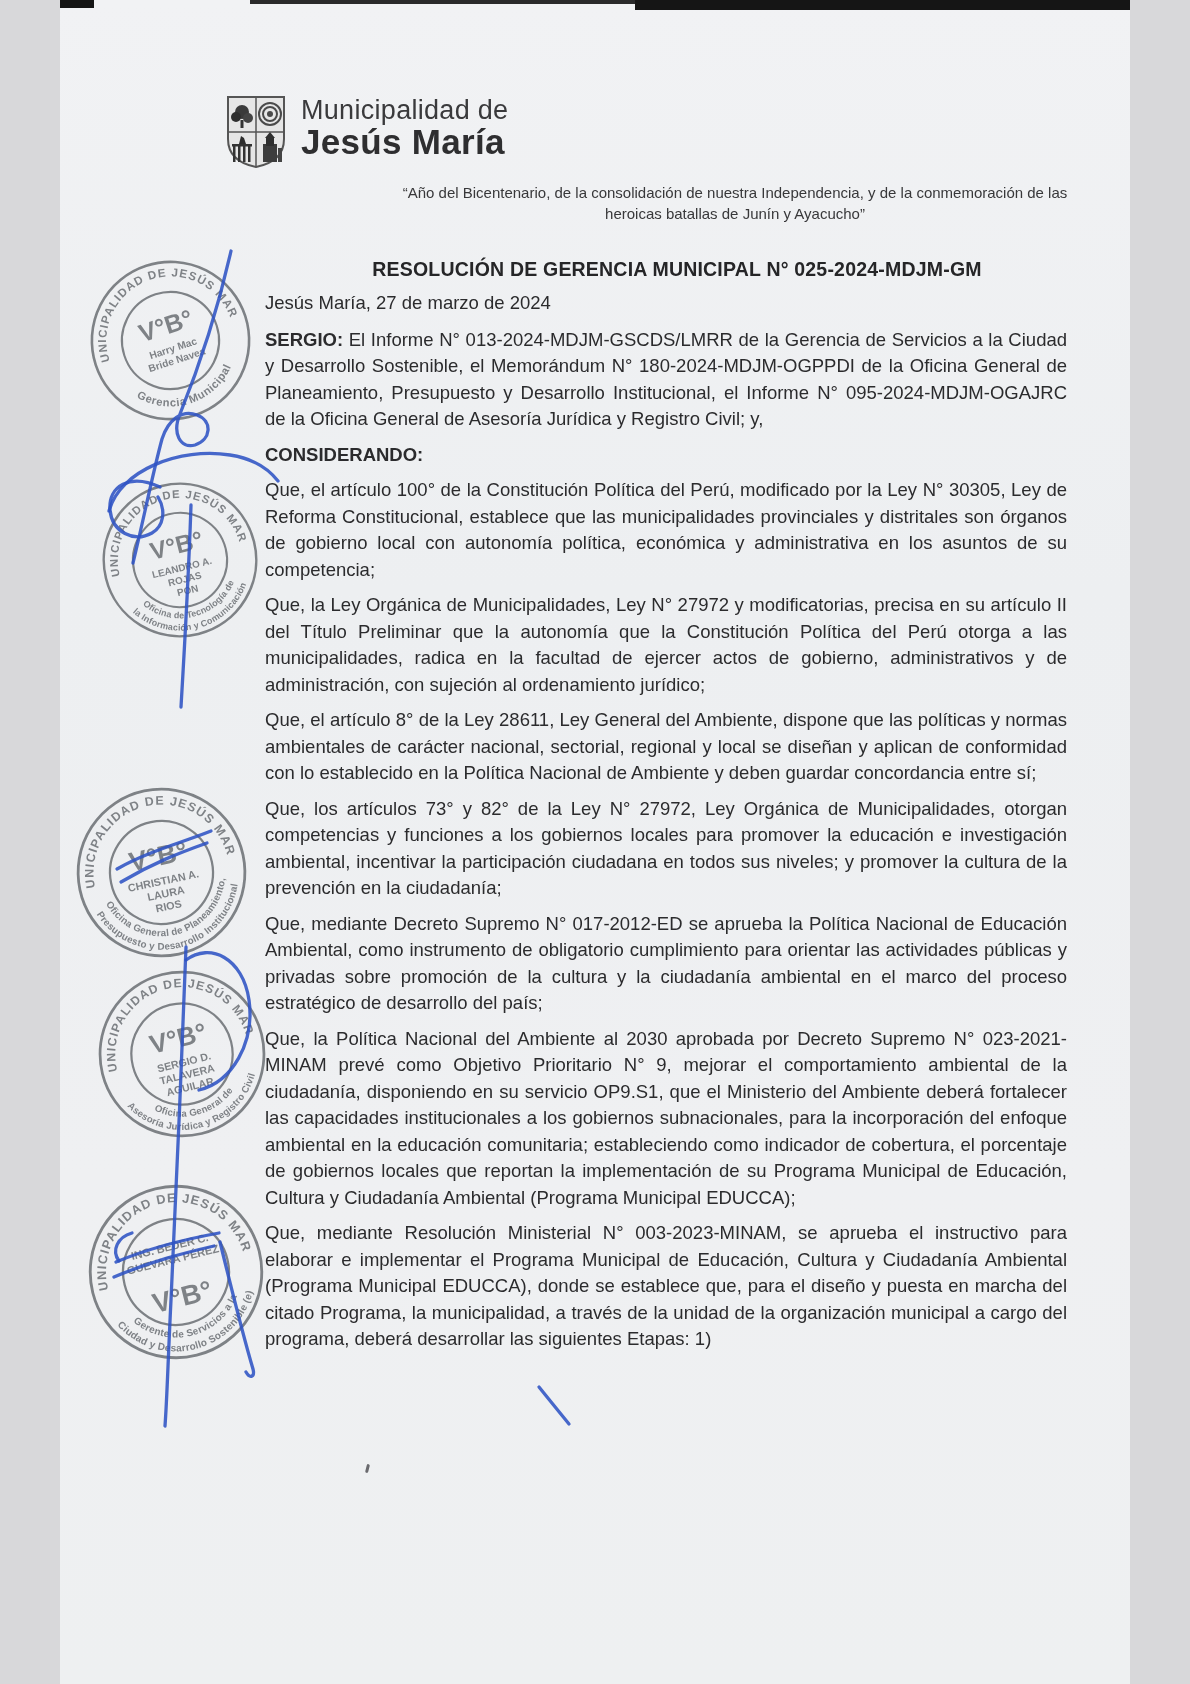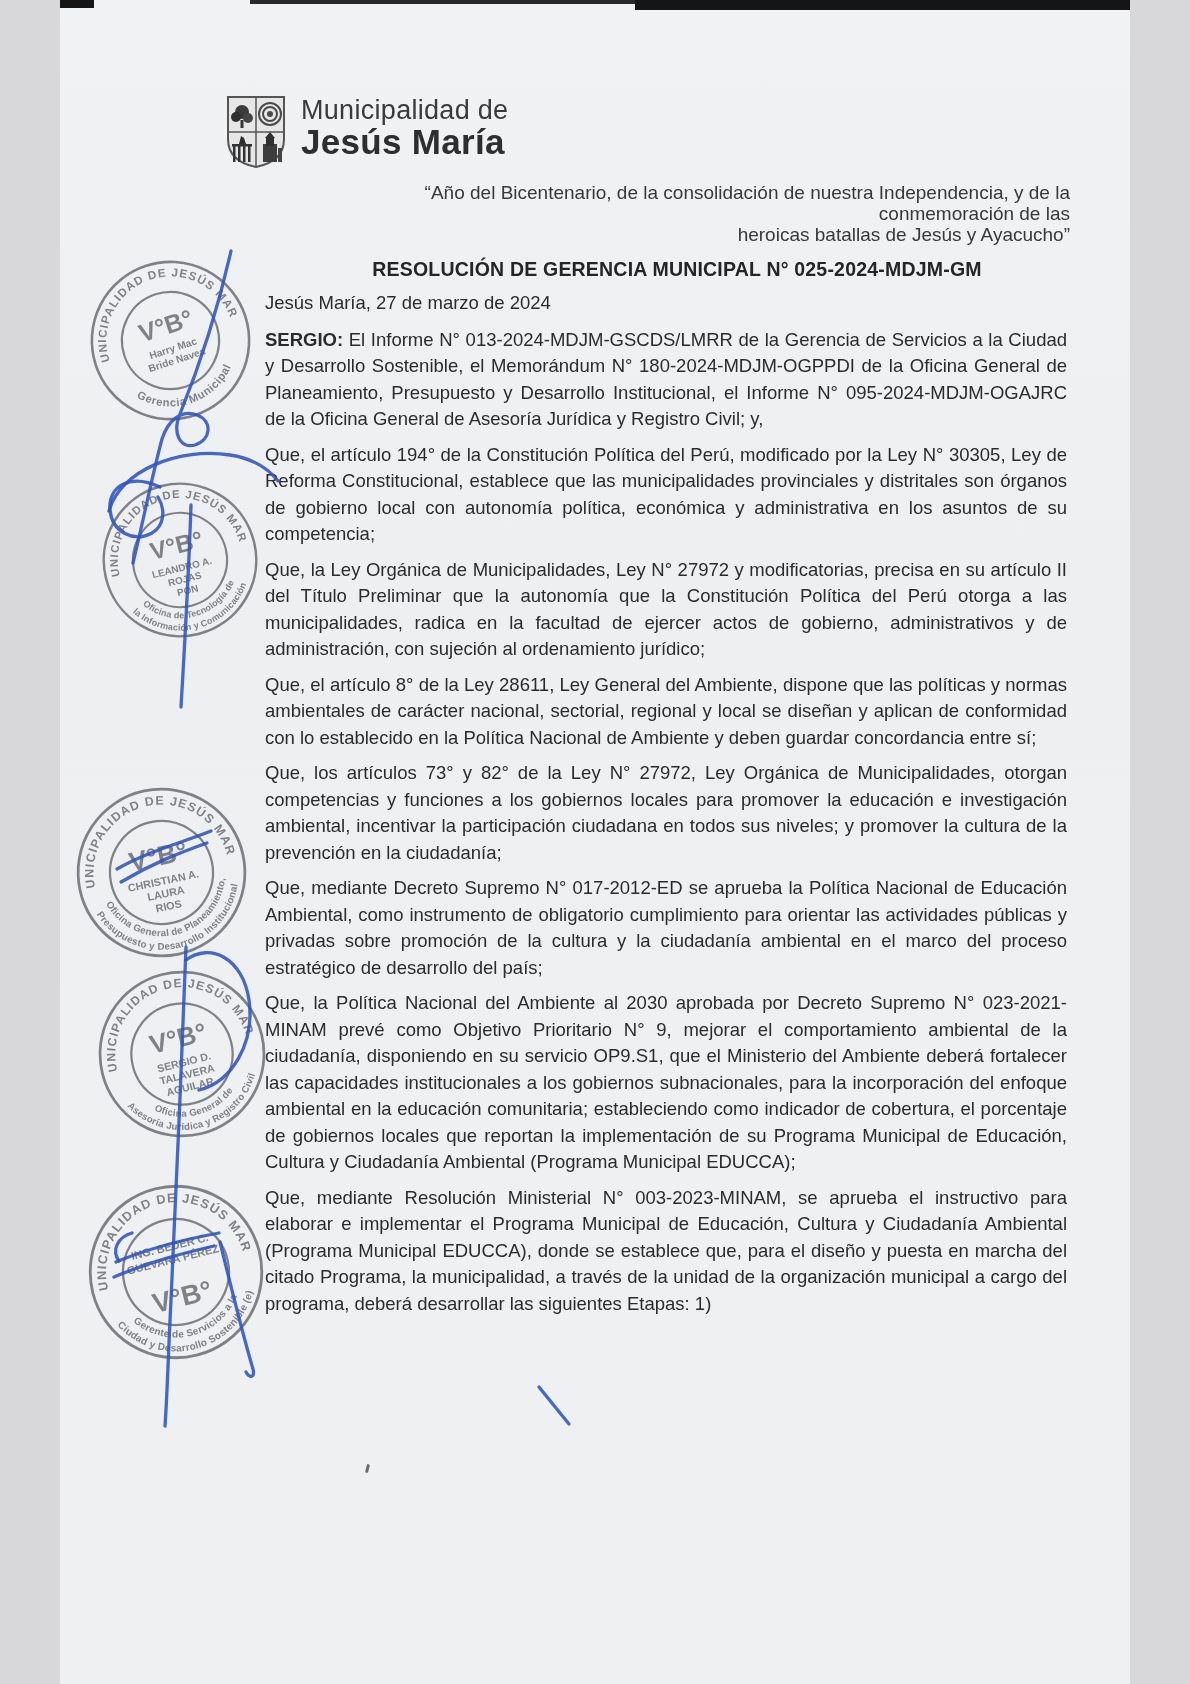--- a/index.html
+++ b/index.html
@@ -10,22 +10,22 @@
   }
   .scan-edge{position:absolute;background:#151515;}
   .edge-corner{left:0;top:0;width:34px;height:8px;}
   .edge-thin{left:190px;top:0;width:1000px;height:4px;background:#2a2a2a;}
   .edge-thick{left:575px;top:0;width:615px;height:10px;}
   .letterhead{position:absolute;left:165px;top:94px;display:flex;align-items:flex-start;}
   .crest{flex:0 0 auto;margin-right:14px;}
   .orgname{padding-top:2px;line-height:1.05;}
   .org1{font-size:27px;font-weight:400;color:#3a3a3c;letter-spacing:.3px;}
   .org2{font-size:35px;font-weight:700;color:#2e2e30;letter-spacing:.3px;}
-  .motto{position:absolute;left:340px;top:182px;width:670px;text-align:right;
-         font-size:19px;line-height:21px;color:#38383a;}
+  .motto{position:absolute;left:340px;top:182px;width:670px;text-align:center;
+         font-size:15px;line-height:21px;color:#38383a;}
   .title{position:absolute;left:195px;top:241px;width:810px;margin:17px;text-align:center;
          font-size:19.5px;font-weight:700;color:#252527;letter-spacing:.2px;}
   .bodytext{position:absolute;left:205px;top:290px;width:802px;
             font-size:18.5px;line-height:26.5px;text-align:justify;color:#2b2b2d;}
   .bodytext p{margin:0 0 9px 0;}
   .bodytext p.gap{margin-bottom:10px;}
   .bold{font-weight:700;}
   .dateline{text-align:left;}
   .stamp{position:absolute;opacity:.8;transform-origin:50% 50%;}
   .ink-overlay{position:absolute;left:0;top:0;pointer-events:none;}
@@ -66,29 +66,30 @@
       <rect x="53" y="54" width="4" height="14" fill="#444"></rect>
     </svg>
     <div class="orgname">
       <div class="org1">Municipalidad de</div>
       <div class="org2">Jesús María</div>
     </div>
   </header>
 
   <div class="motto">
     <div>“Año del Bicentenario, de la consolidación de nuestra Independencia, y de la conmemoración de las</div>
-    <div>heroicas batallas de Jesús y Ayacucho”</div>
+    <div>heroicas batallas de Junín y Ayacucho”</div>
   </div>
 
   <h1 class="title">RESOLUCIÓN DE GERENCIA MUNICIPAL N° 025-2024-MDJM-GM</h1>
 
   <div class="bodytext">
     <p class="dateline gap">Jesús María, 27 de marzo de 2024</p>
     <p><span class="bold">SERGIO:</span> <span>El Informe N° 013-2024-MDJM-GSCDS/LMRR de la Gerencia de Servicios a la Ciudad y Desarrollo Sostenible, el Memorándum N° 180-2024-MDJM-OGPPDI de la Oficina General de Planeamiento, Presupuesto y Desarrollo Institucional, el Informe N° 095-2024-MDJM-OGAJRC de la Oficina General de Asesoría Jurídica y Registro Civil; y,</span></p>
-    <p>Que, el artículo 194° de la Constitución Política del Perú, modificado por la Ley N° 30305, Ley de Reforma Constitucional, establece que las municipalidades provinciales y distritales son órganos de gobierno local con autonomía política, económica y administrativa en los asuntos de su competencia;</p>
+    <p class="bold">CONSIDERANDO:</p>
+    <p>Que, el artículo 100° de la Constitución Política del Perú, modificado por la Ley N° 30305, Ley de Reforma Constitucional, establece que las municipalidades provinciales y distritales son órganos de gobierno local con autonomía política, económica y administrativa en los asuntos de su competencia;</p>
     <p>Que, la Ley Orgánica de Municipalidades, Ley N° 27972 y modificatorias, precisa en su artículo II del Título Preliminar que la autonomía que la Constitución Política del Perú otorga a las municipalidades, radica en la facultad de ejercer actos de gobierno, administrativos y de administración, con sujeción al ordenamiento jurídico;</p>
     <p>Que, el artículo 8° de la Ley 28611, Ley General del Ambiente, dispone que las políticas y normas ambientales de carácter nacional, sectorial, regional y local se diseñan y aplican de conformidad con lo establecido en la Política Nacional de Ambiente y deben guardar concordancia entre sí;</p>
     <p>Que, los artículos 73° y 82° de la Ley N° 27972, Ley Orgánica de Municipalidades, otorgan competencias y funciones a los gobiernos locales para promover la educación e investigación ambiental, incentivar la participación ciudadana en todos sus niveles; y promover la cultura de la prevención en la ciudadanía;</p>
     <p>Que, mediante Decreto Supremo N° 017-2012-ED se aprueba la Política Nacional de Educación Ambiental, como instrumento de obligatorio cumplimiento para orientar las actividades públicas y privadas sobre promoción de la cultura y la ciudadanía ambiental en el marco del proceso estratégico de desarrollo del país;</p>
     <p>Que, la Política Nacional del Ambiente al 2030 aprobada por Decreto Supremo N° 023-2021-MINAM prevé como Objetivo Prioritario N° 9, mejorar el comportamiento ambiental de la ciudadanía, disponiendo en su servicio OP9.S1, que el Ministerio del Ambiente deberá fortalecer las capacidades institucionales a los gobiernos subnacionales, para la incorporación del enfoque ambiental en la educación comunitaria; estableciendo como indicador de cobertura, el porcentaje de gobiernos locales que reportan la implementación de su Programa Municipal de Educación, Cultura y Ciudadanía Ambiental (Programa Municipal EDUCCA);</p>
     <p>Que, mediante Resolución Ministerial N° 003-2023-MINAM, se aprueba el instructivo para elaborar e implementar el Programa Municipal de Educación, Cultura y Ciudadanía Ambiental (Programa Municipal EDUCCA), donde se establece que, para el diseño y puesta en marcha del citado Programa, la municipalidad, a través de la unidad de la organización municipal a cargo del programa, deberá desarrollar las siguientes Etapas: 1)</p>
   </div>
 
   <div class="stamp" style="left: 28px; top: 258px; width: 165px; height: 165px; transform: rotate(-18deg);"><svg viewBox="0 0 170 170" width="165" height="165">
         <circle cx="85" cy="85" r="81" fill="none" stroke="#63676c" stroke-width="2.7"></circle>

